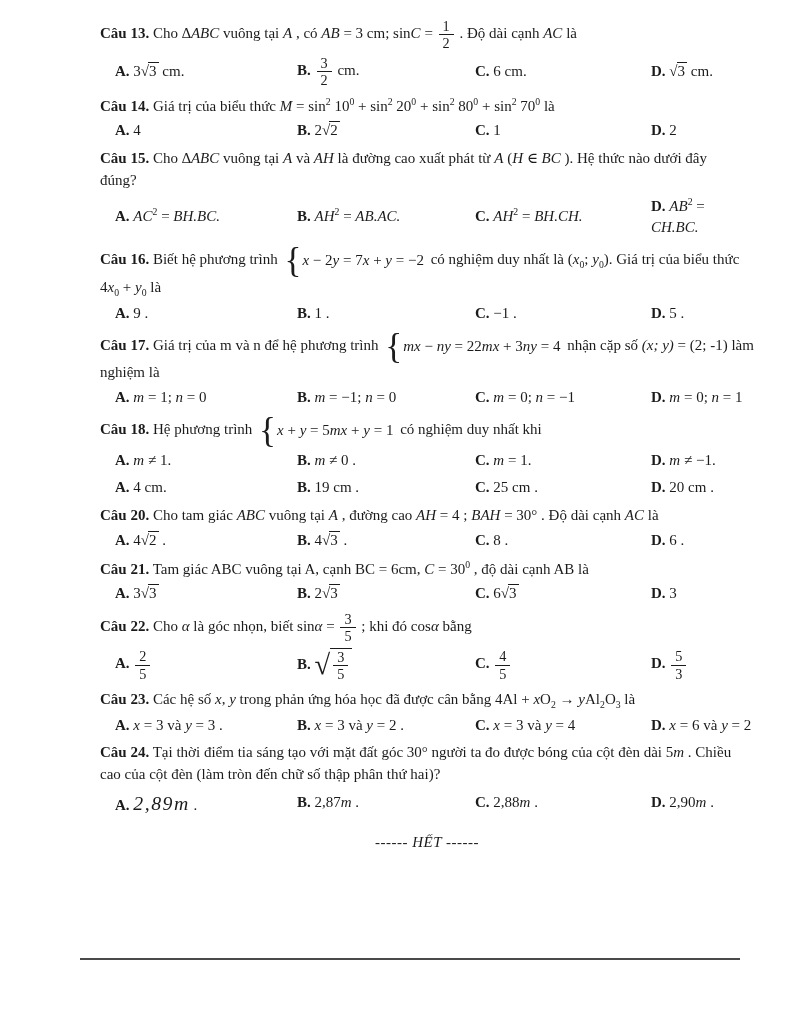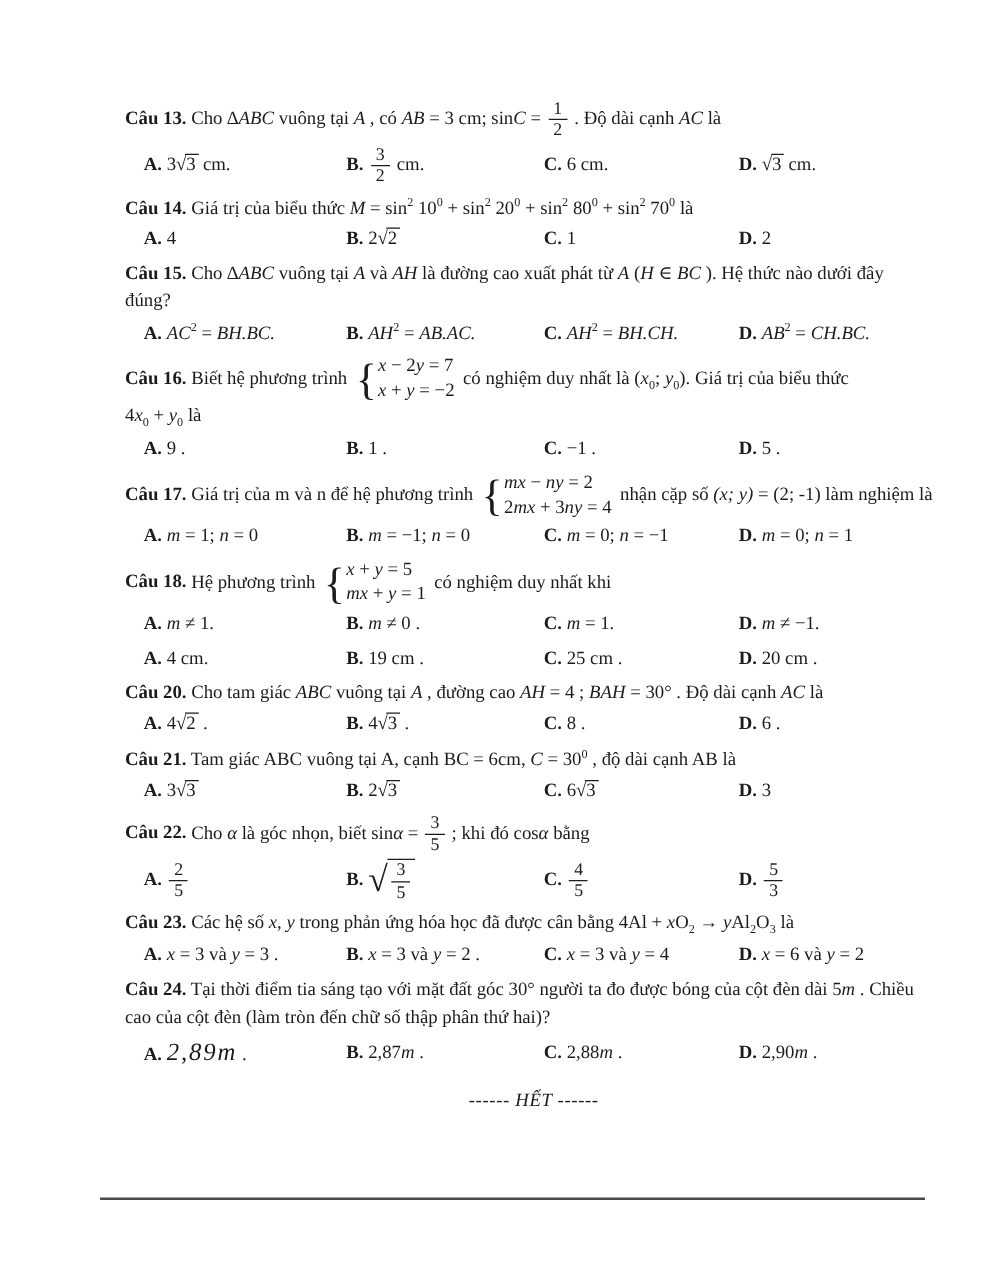--- a/index.html
+++ b/index.html
@@ -3,43 +3,43 @@
 <meta charset="utf-8">
 <style>
   html,body{margin:0;padding:0;}
   body{
     width:792px;height:1024px;position:relative;overflow:hidden;
     background:#ffffff;color:#1b1b1b;
     font-family:"Liberation Serif","DejaVu Serif",serif;
     font-size:15px;line-height:1.45;
     -webkit-font-smoothing:antialiased;
   }
-  .sheet{position:absolute;inset:0;padding:58px 38px 0 100px;margin-top:21px;}
+  .sheet{position:absolute;inset:0;padding:18px 38px 0 100px;}
   .q{margin:0 0 3px 0;}
   .qbody{margin:0;padding:0;}
   .qnum{font-weight:bold;}
   .opts{
     display:grid;grid-template-columns:162px 158px 156px 1fr;
-    padding-left:15px;margin:3px 0 6px 0;align-items:center;
+    padding-left:15px;margin:3px 0 6px 0;align-items:center;gap:20px;
   }
   .okey{font-weight:bold;}
   
   .frac{display:inline-flex;flex-direction:column;vertical-align:middle;
         text-align:center;line-height:1.15;font-size:0.95em;margin:0 2px;}
   .fn{display:block;border-bottom:1.2px solid #1b1b1b;padding:0 4px 0px 4px;}
   .fd{display:block;padding-top:0px;}
   
   .rad{letter-spacing:-1px;}
   .rtb{border-top:1.2px solid #1b1b1b;padding:0 2px 0 1px;}
   .sqrtfrac{display:inline-flex;align-items:center;vertical-align:middle;}
   .radL{font-size:1.9em;line-height:0;font-weight:400;}
   
   .sys{display:inline-flex;align-items:center;vertical-align:middle;margin:0 3px;}
   .sys .br{font-size:2.35em;line-height:0.9;font-weight:400;margin-right:1px;}
-  .sys .rows{display:inline-flex;flex-direction:column;line-height:1.3;text-align:left;}
+  .sys .rows{display:inline-flex;flex-direction:row;line-height:1.3;text-align:left;}
   sup{font-size:0.65em;}
   sub{font-size:0.65em;}
   .big{font-size:1.32em;font-weight:normal;font-style:italic;letter-spacing:1.5px;}
   .footer{
     text-align:center;font-weight:normal;font-style:italic;
     margin-top:14px;letter-spacing:0.5px;
   }
   .bottom-rule{
     position:absolute;left:80px;width:660px;top:958px;
     border-top:2px solid #4a4a4a;height:0;

